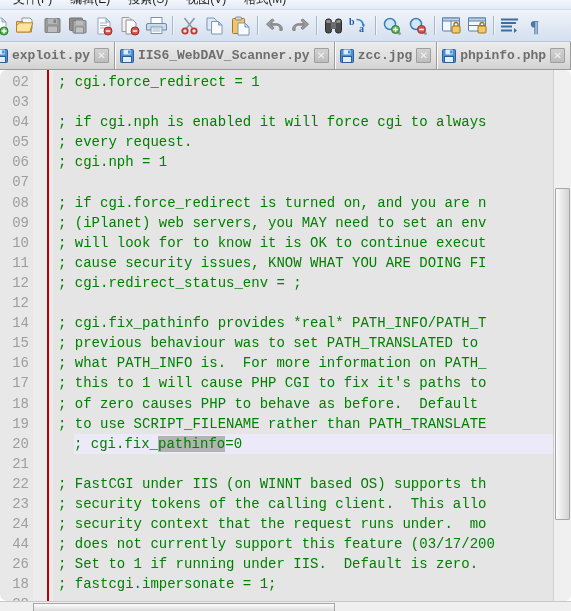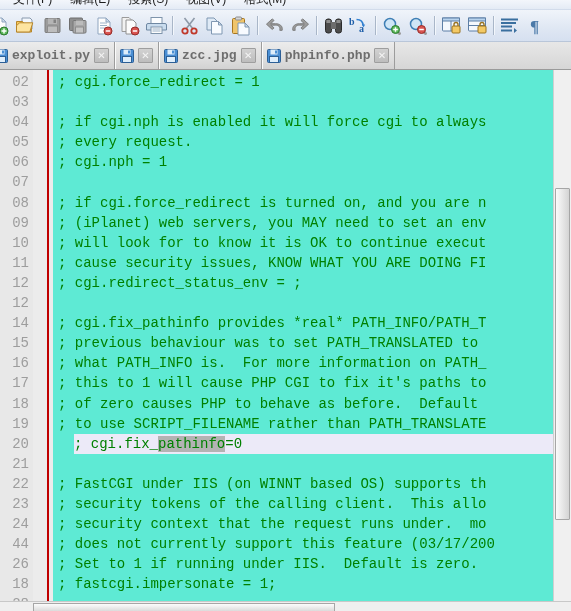--- a/index.html
+++ b/index.html
@@ -71,42 +71,42 @@
     border:1px solid #9e9e9e;
     display:flex;align-items:center;justify-content:center;
     font-size:10px;line-height:10px;color:#f4f4f4;
     font-family:"Liberation Sans",sans-serif;
     border-radius:1px;
   }
   .tab .ticon{width:14px;height:14px;flex:0 0 14px;display:block;}
   .tabfill{flex:1 1 auto;background:linear-gradient(#e7e7e7,#d6d6d6);}
 
   
-  .editorwrap{flex:1 1 auto;display:flex;position:relative;overflow:hidden;background:#ffffff;}
+  .editorwrap{flex:1 1 auto;display:flex;position:relative;overflow:hidden;background:#ffffff;border-radius:7px;}
   .gutter{
     flex:0 0 33px;width:33px;
     background:#e8e8e8;
     text-align:right;
     font-family:"Liberation Mono","DejaVu Sans Mono",monospace;
     font-size:14px;line-height:20.1px;
     color:#9d9d9d;
     padding-top:2px;padding-right:4px;
     box-sizing:border-box;
     user-select:none;
   }
   .foldmargin{
     flex:0 0 20px;width:20px;background:#ececec;
     position:relative;padding-top:2px;
   }
   .bookmarkline{
     position:absolute;left:14px;top:0;bottom:0;width:2px;background:#c00000;
   }
   .code{
     flex:1 1 auto;position:relative;overflow:hidden;
-    background:#5eead4;padding-top:2px;
+    background:#e5e5e5;padding-top:2px;
     font-family:"Liberation Mono","DejaVu Sans Mono",monospace;
     font-size:14px;line-height:20.1px;
     white-space:pre;
     color:#008000;
     padding-left:5px;
   }
   .cline{height:20.1px;white-space:pre;}
   .cline.current{background:#eceaf8;margin-left:16px;}
   .sel{background:#b3b3b3;color:#008000;}
 
@@ -350,20 +350,21 @@
 
     <div class="tab">
       <span class="ticon">
         <svg width="14" height="14" viewBox="0 0 14 14">
           <rect x="0.5" y="0.5" width="13" height="13" rx="1" fill="#4b8fd4" stroke="#2c5f96"></rect>
           <rect x="3.5" y="0.5" width="7" height="5" fill="#dfeefb"></rect>
           <rect x="8" y="1.5" width="2" height="3" fill="#4b8fd4"></rect>
           <rect x="2.5" y="7.5" width="9" height="6" fill="#dfeefb" stroke="#2c5f96"></rect>
         </svg>
       </span>
+      <span class="tlabel">IIS6_WebDAV_Scanner.py</span>
       <span class="tclose">✕</span>
     </div>
 
     <div class="tab">
       <span class="ticon">
         <svg width="14" height="14" viewBox="0 0 14 14">
           <rect x="0.5" y="0.5" width="13" height="13" rx="1" fill="#4b8fd4" stroke="#2c5f96"></rect>
           <rect x="3.5" y="0.5" width="7" height="5" fill="#dfeefb"></rect>
           <rect x="8" y="1.5" width="2" height="3" fill="#4b8fd4"></rect>
           <rect x="2.5" y="7.5" width="9" height="6" fill="#dfeefb" stroke="#2c5f96"></rect>

